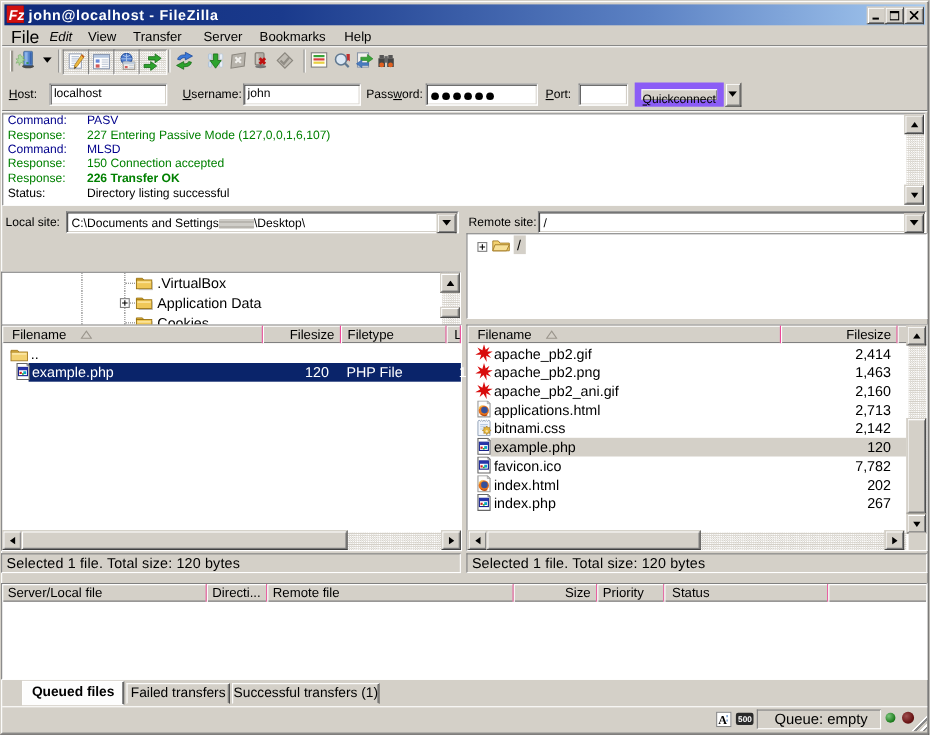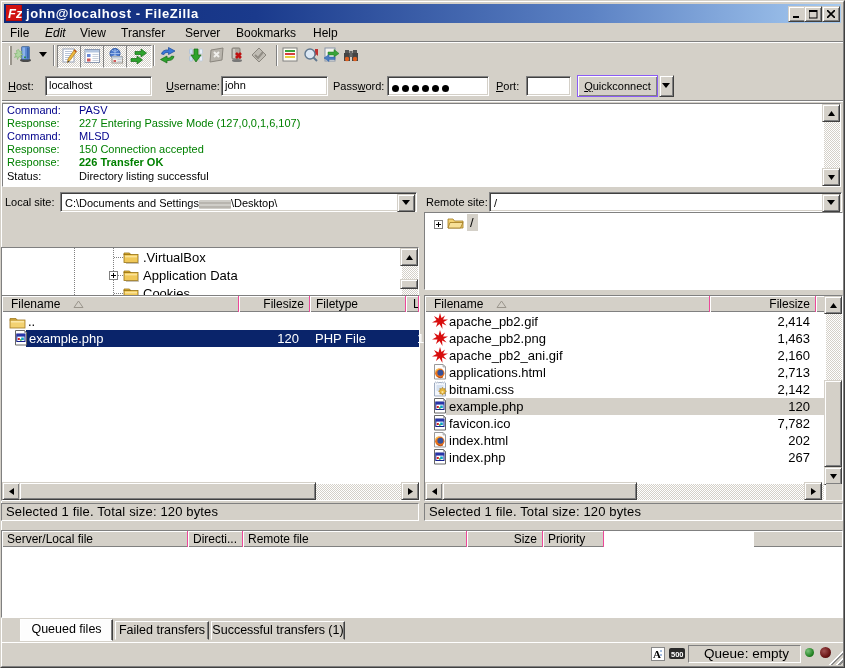--- a/index.html
+++ b/index.html
@@ -44,21 +44,21 @@
         <rect x="0" y="0" width="8" height="8" fill="none" stroke="#000" stroke-width="1"></rect>
         <rect x="0" y="0" width="8" height="2" fill="#000"></rect>
       </svg>
     </div>
 <div class="sbtn" style="left:822px;top:6px;width:16px;height:14px;">
       <svg width="8" height="8">
         <path d="M0 0 L8 8 M8 0 L0 8" stroke="#000" stroke-width="1.6"></path>
       </svg>
     </div>
 
-<div class="ab" style="left:10px;top:26px;font-size:12px;">File</div>
+<div class="ab" style="left:10px;top:26px;font-size:16px;">File</div>
 <div class="ab" style="left:45px;top:26px;font-size:12px;font-style:italic;">Edit</div>
 <div class="ab" style="left:80px;top:26px;font-size:12px;">View</div>
 <div class="ab" style="left:121px;top:26px;font-size:12px;">Transfer</div>
 <div class="ab" style="left:185px;top:26px;font-size:12px;">Server</div>
 <div class="ab" style="left:236px;top:26px;font-size:12px;">Bookmarks</div>
 <div class="ab" style="left:313px;top:26px;font-size:12px;">Help</div>
 <div class="ab" style="left:2px;top:41px;width:841px;height:1px;background:#808080;"></div>
 <div class="ab" style="left:2px;top:42px;width:841px;height:1px;background:#fff;"></div>
 
 <div id="toolbar" class="ab" style="left:2px;top:43px;width:841px;height:25px;">
@@ -204,21 +204,21 @@
 
 <div id="qc" class="ab" style="left:2px;top:69px;width:841px;height:31px;">
   <div class="ab" style="left:6px;top:11px;"><span class="u">H</span>ost:</div>
   <div class="ab edit" style="left:43px;top:7px;width:107px;height:20px;box-sizing:border-box;line-height:16px;padding-left:3px;">localhost</div>
   <div class="ab" style="left:164px;top:11px;"><span class="u">U</span>sername:</div>
   <div class="ab edit" style="left:219px;top:7px;width:107px;height:20px;box-sizing:border-box;line-height:16px;padding-left:3px;">john</div>
   <div class="ab" style="left:331px;top:11px;">Pass<span class="u">w</span>ord:</div>
   <div class="ab edit" style="left:385px;top:7px;width:102px;height:20px;box-sizing:border-box;padding-left:4px;"><span style="display:inline-block;margin-top:5px;"><span class="dot"></span><span class="dot"></span><span class="dot"></span><span class="dot"></span><span class="dot"></span><span class="dot" style="margin-right:0;"></span></span></div>
   <div class="ab" style="left:494px;top:11px;"><span class="u">P</span>ort:</div>
   <div class="ab edit" style="left:524px;top:7px;width:45px;height:20px;box-sizing:border-box;"></div>
-  <div class="ab" style="left:575px;top:6px;width:81px;height:22px;background:#d4d0c8;border:1px solid #8b5cf6;box-shadow:inset 1px 1px 0 #fff, inset -1px -1px 0 #808080;text-align:center;line-height:20px;box-sizing:border-box;"><span class="u">Q</span>uickconnect</div>
+  <div class="ab" style="left:575px;top:6px;width:81px;height:22px;background:#d4d0c8;border:6px solid #8b5cf6;box-shadow:inset 1px 1px 0 #fff, inset -1px -1px 0 #808080;text-align:center;line-height:20px;box-sizing:border-box;"><span class="u">Q</span>uickconnect</div>
   <div class="ab raised" style="left:657px;top:6px;width:15px;height:22px;box-sizing:border-box;">
         <svg width="9" height="6" style="margin:7px auto 0;">
           <path d="M0 0 L8 0 L4 5 Z" fill="#000"></path>
         </svg>
       </div>
 </div>
 <div class="ab" style="left:2px;top:100px;width:841px;height:1px;background:#808080;"></div>
 <div class="ab" style="left:2px;top:101px;width:841px;height:1px;background:#fff;"></div>
 
 <div id="log" class="ab sunken" style="left:2px;top:103px;width:839px;height:84px;background:#fff;box-sizing:border-box;">
@@ -562,27 +562,28 @@
 
 <div class="ab sunken" style="left:1px;top:503px;width:418px;height:18px;line-height:16px;padding-left:4px;box-sizing:border-box;font-size:13px;letter-spacing:0.15px;">Selected 1 file. Total size: 120 bytes</div>
 <div class="ab sunken" style="left:424px;top:503px;width:419px;height:18px;line-height:16px;padding-left:4px;box-sizing:border-box;font-size:13px;letter-spacing:0.15px;">Selected 1 file. Total size: 120 bytes</div>
 
 <div id="queue" class="ab sunken" style="left:1px;top:530px;width:842px;height:88px;background:#fff;box-sizing:border-box;">
   <div class="hdrcell" style="left:0;width:186px;padding-left:5px;">Server/Local file</div>
   <div class="hdrcell" style="left:186px;width:55px;padding-left:5px;">Directi...</div>
   <div class="hdrcell" style="left:241px;width:224px;padding-left:5px;">Remote file</div>
   <div class="hdrcell" style="left:465px;width:76px;text-align:right;">Size</div>
   <div class="hdrcell" style="left:541px;width:61px;padding-left:5px;">Priority</div>
+  <div class="hdrcell" style="left:602px;width:149px;padding-left:7px;">Status</div>
   <div class="hdrcell" style="left:751px;width:89px;border-right:none;"></div>
 </div>
 
 <div id="tabs" class="ab" style="left:0;top:618px;width:845px;height:24px;">
   <div class="ab" style="left:115px;top:3px;width:94px;height:19px;background:#d4d0c8;border:1px solid;border-color:#fff #404040 #d4d0c8 #fff;box-shadow:inset -1px 0 0 #808080;box-sizing:border-box;text-align:center;line-height:17px;font-size:12.5px;white-space:nowrap;overflow:hidden;">Failed transfers</div>
   <div class="ab" style="left:211px;top:3px;width:134px;height:19px;background:#d4d0c8;border:1px solid;border-color:#fff #404040 #d4d0c8 #fff;box-shadow:inset -1px 0 0 #808080;box-sizing:border-box;text-align:center;line-height:17px;font-size:12.5px;white-space:nowrap;overflow:hidden;">Successful transfers (1)</div>
-  <div class="ab" style="left:20px;top:1px;width:93px;height:22px;background:#fdfdfd;border:1px solid;border-color:#fff #404040 #fdfdfd #fff;box-shadow:inset -1px 0 0 #808080;box-sizing:border-box;text-align:center;line-height:18px;font-weight:normal;font-size:12.5px;white-space:nowrap;overflow:hidden;">Queued files</div>
+  <div class="ab" style="left:20px;top:1px;width:93px;height:22px;background:#fdfdfd;border:1px solid;border-color:#fff #404040 #fdfdfd #fff;box-shadow:inset -1px 0 0 #808080;box-sizing:border-box;text-align:center;line-height:18px;font-weight:bold;font-size:12.5px;white-space:nowrap;overflow:hidden;">Queued files</div>
 </div>
 
 <div id="sbar" class="ab" style="left:2px;top:642px;width:841px;height:24px;">
   <div class="ab" style="left:0;top:0;width:841px;height:1px;background:#fff;"></div>
   <div class="ab" style="left:649px;top:5px;width:14px;height:14px;background:#fff;border:1px solid #888;box-sizing:border-box;">
         <svg width="12" height="12">
           <text x="1" y="10" font-family="Liberation Serif" font-size="11" font-weight="bold" fill="#000">A</text>
           <path d="M9 2 v2 M9 6 v2" stroke="#4a7cc0" stroke-width="1"></path>
         </svg>
       </div>

